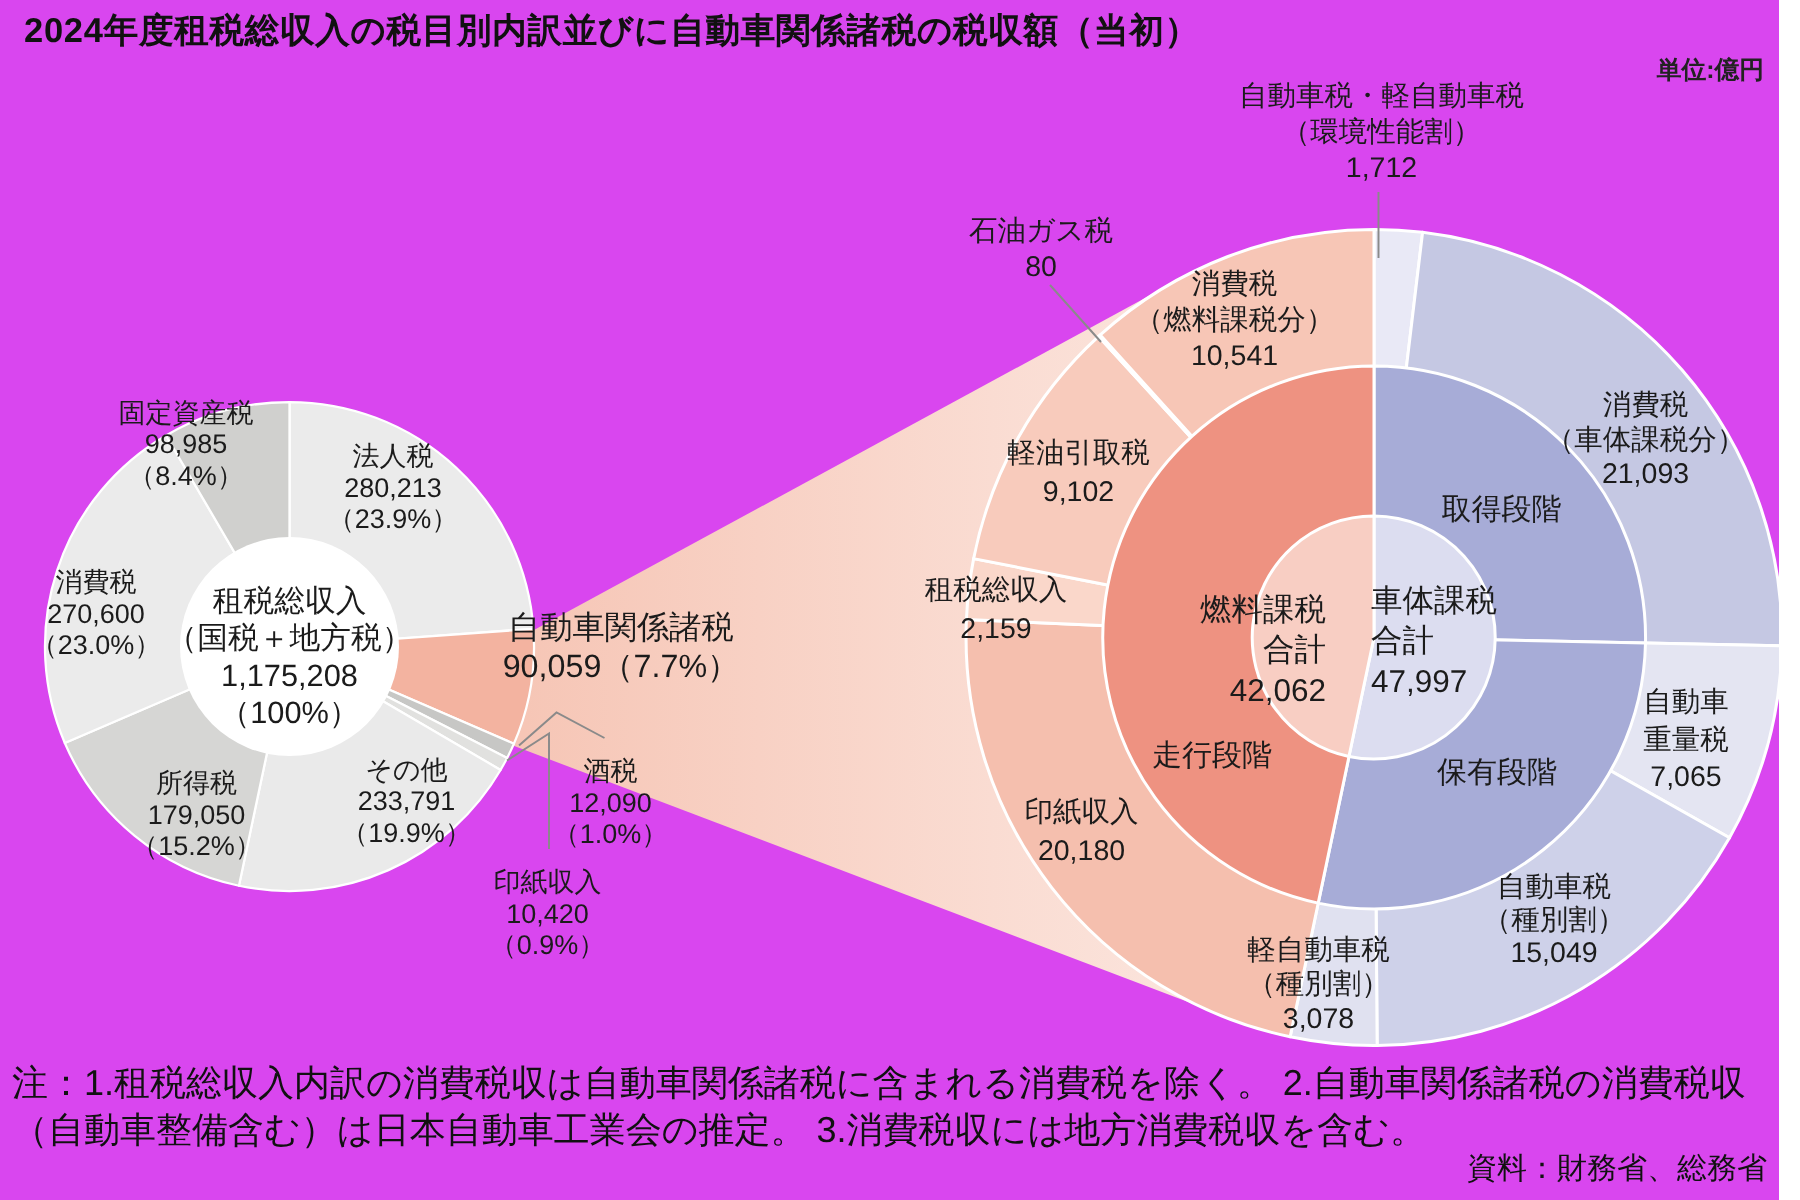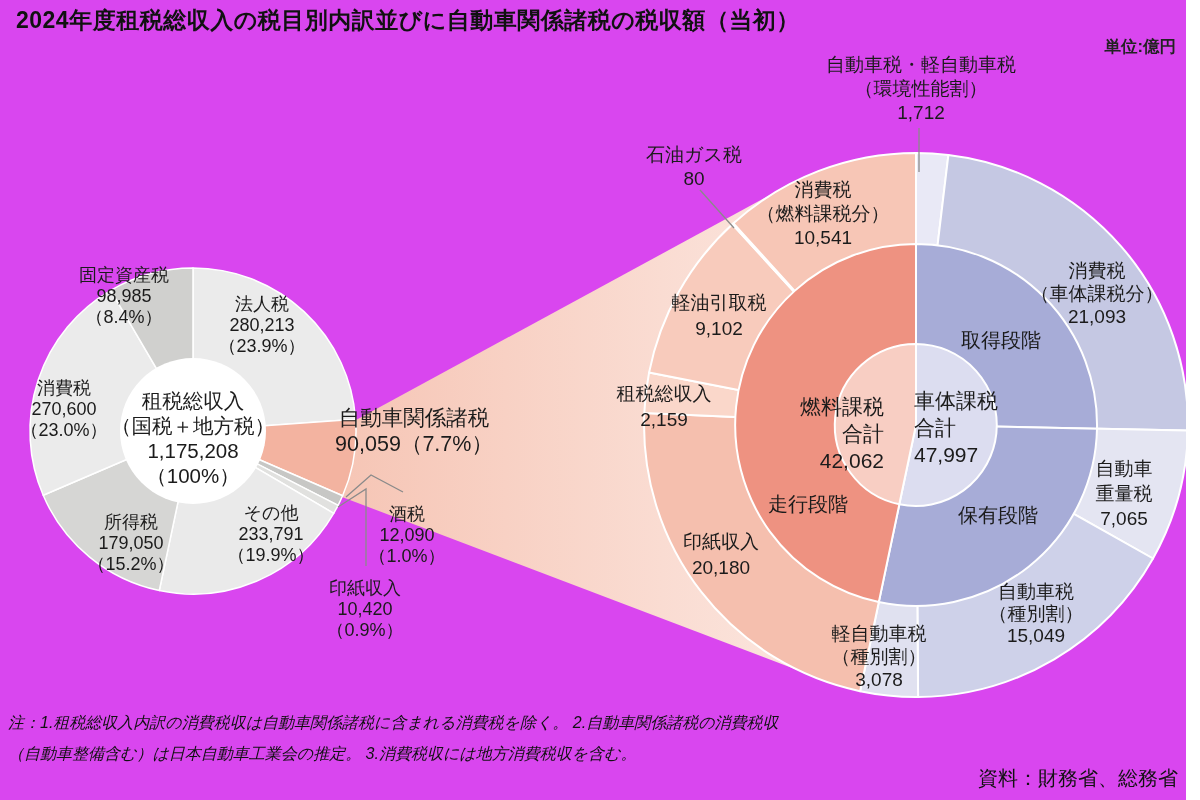--- a/index.html
+++ b/index.html
@@ -10,22 +10,22 @@
   #chart-svg{position:absolute;left:0;top:0;}
   .lbl{position:absolute;font-weight:normal;text-align:center;transform:translateX(-50%);
        font-size:19px;line-height:25px;white-space:nowrap;color:#1b1b1b;}
   .lbl-s{font-size:18px;line-height:21px;}
   .lbl-stage{font-size:20px;}
   .lbl-total{font-size:21px;line-height:27px;}
   .title{position:absolute;left:16px;top:5px;font-size:23px;font-weight:bold;
          letter-spacing:.5px;color:#111;white-space:nowrap;}
   .unit{position:absolute;right:10px;top:36px;font-size:16.5px;font-weight:bold;color:#222;}
   .beam-lbl{font-size:21.5px;line-height:26px;}
-  .notes{position:absolute;left:8px;top:707px;font-size:16px;line-height:31px;
-         font-weight:normal;color:#111;white-space:nowrap;font-style:italic;}
+  .notes{position:absolute;left:8px;top:707px;font-size:24px;line-height:31px;
+         font-weight:normal;color:#111;white-space:nowrap;}
   .source{position:absolute;right:8px;top:765px;font-size:20px;font-weight:normal;color:#111;text-align:right;}
 </style>
 </head>
 <body>
 
 <div id="canvas">
 
   <svg id="chart-svg" width="1200" height="800" viewBox="0 0 1200 800">
     <defs>
       <linearGradient id="beamGrad" gradientUnits="userSpaceOnUse" x1="350" y1="430" x2="916" y2="430">

